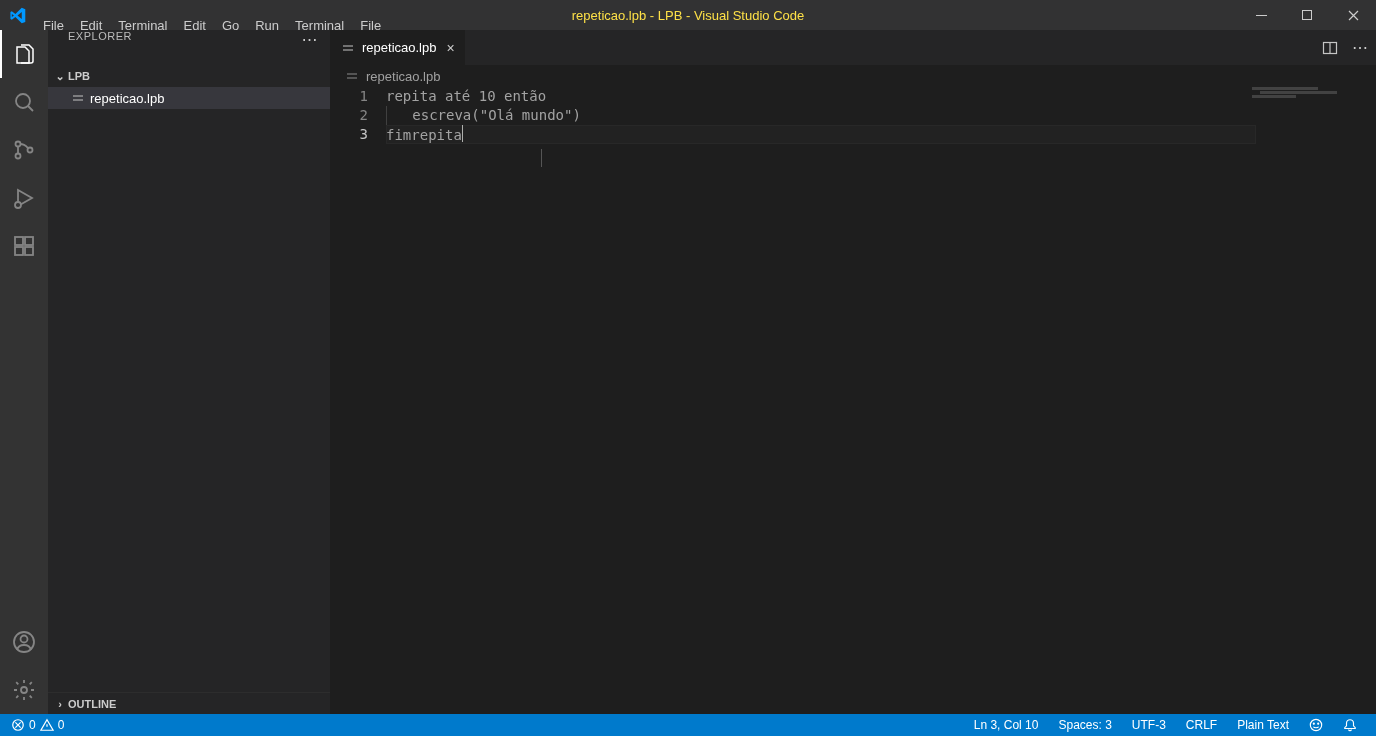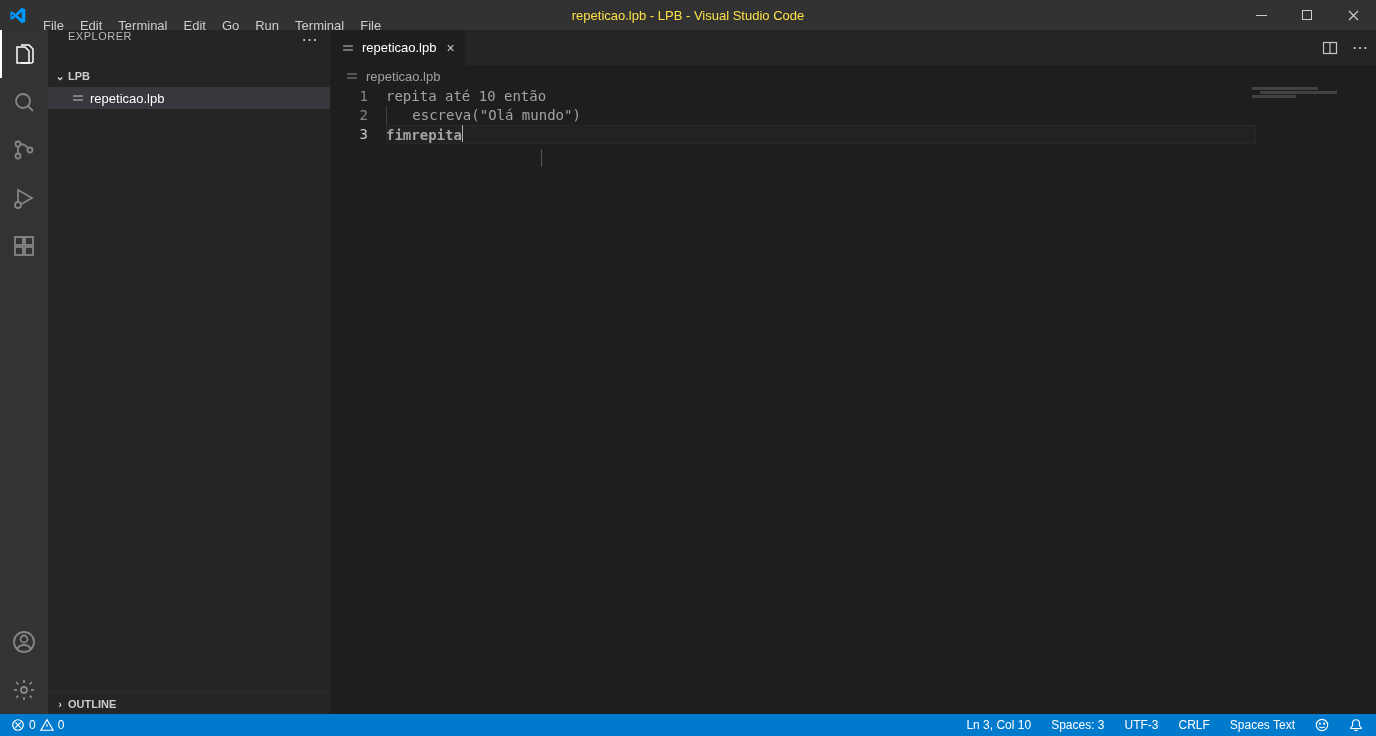--- a/index.html
+++ b/index.html
@@ -29,29 +29,29 @@
   .tabbar { height:35px; background:#252526; display:flex; align-items:stretch; }
   .tab { background:#1e1e1e; display:flex; align-items:center; padding:0 10px; gap:6px; font-size:13px; color:#fff; min-width:120px; border-right:1px solid #252526;}
   .tab-close { color:#ccc; font-size:14px; margin-left:4px; }
   .tab-actions { margin-left:auto; display:flex; align-items:center; padding-right:8px; gap:14px; color:#ccc;}
   .breadcrumb { height:22px; display:flex; align-items:center; padding-left:14px; gap:6px; color:#a0a0a0; font-size:13px;}
   .code-area { flex:1; display:flex; position:relative; font-family: Consolas, monospace; font-size:14px; }
   .gutter { width:56px; text-align:right; color:#858585; padding-top:0; }
   .gutter div { height:19px; line-height:19px; padding-right:18px; }
   .lines { flex:1; color:#a3a3a3; position:relative; padding-right:120px; }
   .line { height:19px; line-height:19px; white-space:pre; position:relative; }
-  .cur-line { background: rgba(255,255,255,0.02); box-shadow: inset 0 0 0 1px #282828; font-weight: bold;}
+  .cur-line { background: rgba(255,255,255,0.02); box-shadow: inset 0 0 0 1px #282828;}
   .cursor { display:inline-block; width:1px; height:17px; background:#aeafad; vertical-align:text-bottom; margin-bottom:1px;}
   .indent-guide { border-left:1px solid #404040; display:inline-block; height:19px; vertical-align:top; margin-right:0; }
   .text-cursor-caret { position:absolute; width:1px; height:18px; background:#555; }
   .minimap { position:absolute; top:57px; right:14px; width:110px; height:30px; opacity:0.5; }
   .minimap-line { height:3px; margin-bottom:1px; background:#666; }
   .statusbar { height:22px; background:#007acc; display:flex; align-items:center; color:#fff; font-size:12px; }
   .sb-left { display:flex; align-items:center; gap:6px; padding-left:8px; height:100%; }
-  .sb-right { margin-left:auto; display:flex; align-items:center; gap:14px; padding-right:10px; height:100%; }
+  .sb-right { margin-left:auto; display:flex; align-items:center; gap:14px; padding-right:16px; height:100%; }
   .sb-item { display:flex; align-items:center; gap:4px; height:100%; padding:0 3px;}
   svg { display:block; }
 </style>
 </head>
 <body>
 
 <div class="titlebar">
   <div class="logo">
     <svg width="17" height="17" viewBox="0 0 24 24">
         <path fill="#0098ff" d="M23 3l-5-2-9 9-5-4-2 1v10l2 1 5-4 9 9 5-2V3zM4 14v-4l3 2-3 2zm14 3l-6-5 6-5v10z"></path>
@@ -226,21 +226,21 @@
           <path d="M8 7v3M8 12v0"></path>
         </svg>
       <span>0</span>
     </div>
   </div>
   <div class="sb-right">
     <div class="sb-item">Ln 3, Col 10</div>
     <div class="sb-item">Spaces: 3</div>
     <div class="sb-item">UTF-3</div>
     <div class="sb-item">CRLF</div>
-    <div class="sb-item">Spaces Text</div>
+    <div class="sb-item">Plain Text</div>
     <div class="sb-item">
       <svg width="14" height="14" viewBox="0 0 16 16" fill="none" stroke="#fff" stroke-width="1.3">
           <circle cx="8" cy="8" r="6.5"></circle>
           <circle cx="5.5" cy="6.5" r="0.6" fill="#fff"></circle>
           <circle cx="10.5" cy="6.5" r="0.6" fill="#fff"></circle>
           <path d="M5 10c1 1.5 5 1.5 6 0"></path>
         </svg>
     </div>
     <div class="sb-item">
       <svg width="14" height="14" viewBox="0 0 16 16" fill="none" stroke="#fff" stroke-width="1.3">

